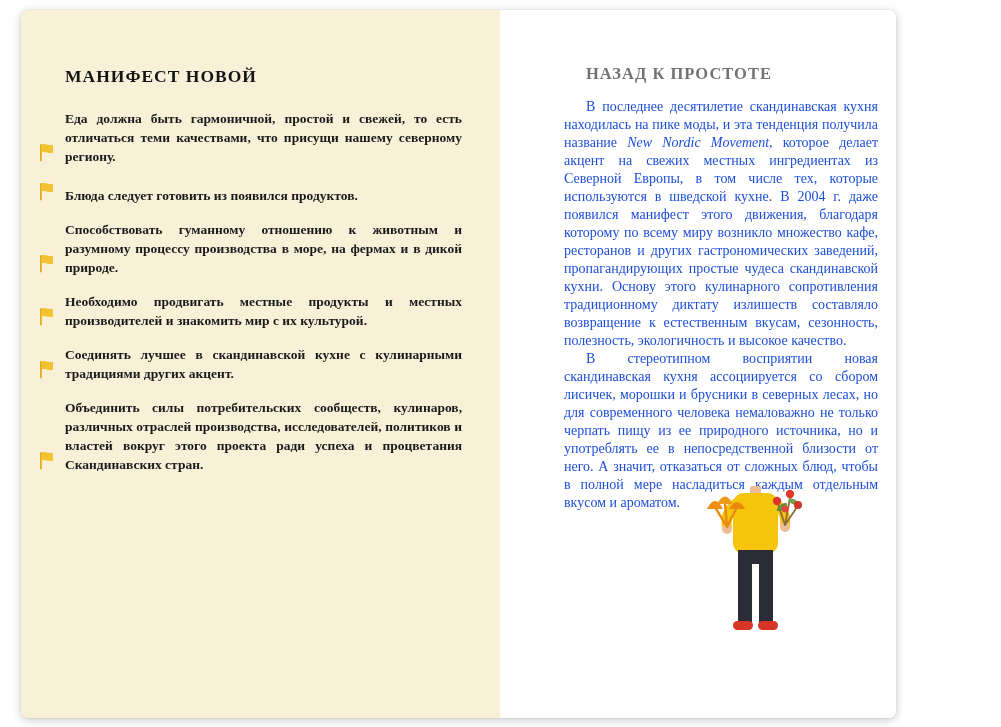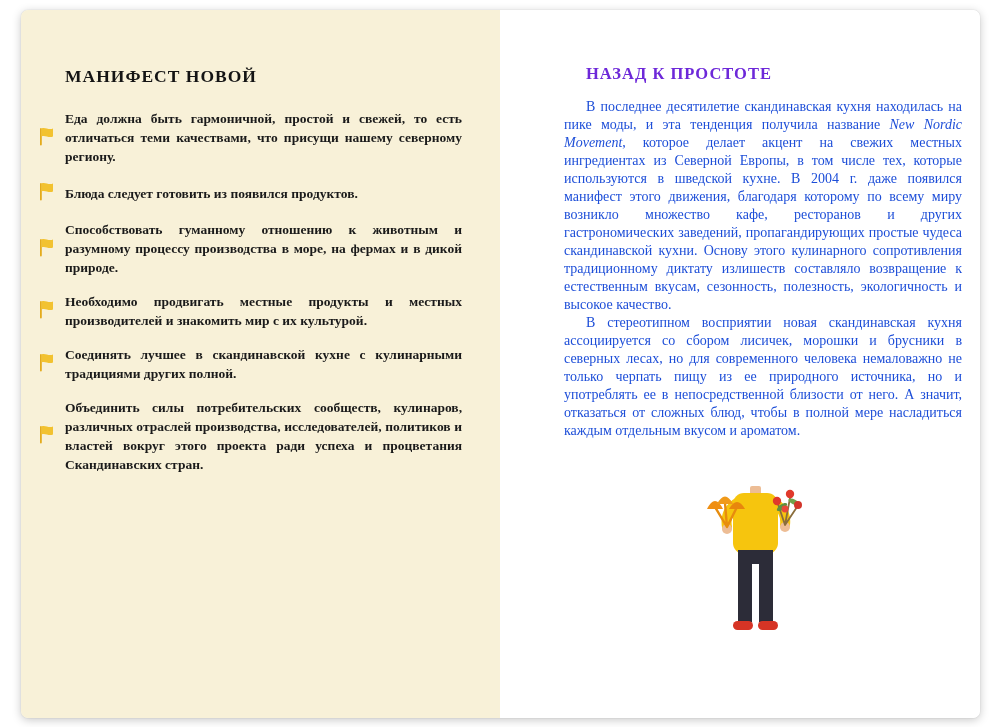--- a/index.html
+++ b/index.html
@@ -1,38 +1,38 @@
 <!DOCTYPE html>
 <html lang="ru"><head>
 <meta charset="utf-8">
 <style>
   * { margin:0; padding:0; box-sizing:border-box; }
   html,body { width:1001px; height:727px; background:#ffffff; overflow:hidden;
               font-family:"Liberation Serif", serif; color:#1c1c1c; }
 
-  .spread { position:absolute; left:21px; top:10px; width:959px; height:708px;
+  .spread { position:absolute; left:21px; top:10px; width:875px; height:708px;
             background:#ffffff; border-radius:7px; display:flex; overflow:hidden;
             box-shadow:0 2px 10px rgba(0,0,0,0.22), 0 0 1px rgba(0,0,0,0.25); }
 
   .page-left { width:479px; height:100%; background:#f8f1d8;
                padding:54px 38px 0 18px; }
   .page-right { flex:1; height:100%; background:#ffffff;
                 padding:54px 18px 0 64px; position:relative; }
 
   .manifesto-title { margin-left:26px; margin-bottom:20px;
                      font-weight:bold; font-size:17.5px; line-height:25px;
                      letter-spacing:1px; color:#141414; }
 
-  .manifesto-item { display:flex; align-items:center; margin-bottom:15px; }
+  .manifesto-item { display:flex; align-items:flex-end; margin-bottom:15px; }
   .flag { flex:0 0 15px; margin-right:11px; margin-top:1px; }
   .item-text { flex:1; font-weight:bold; font-size:13.5px; line-height:19px;
                text-align:justify; color:#1a1a1a; }
 
   .chapter-title { font-weight:bold; font-size:16.5px; letter-spacing:1px;
-                   text-indent:22px; margin-bottom:14px; color:#6d28d9; }
+                   text-indent:22px; margin-bottom:14px; color:#737373; }
 
   .para { font-size:14px; line-height:18px; text-align:justify;
           text-indent:22px; color:#1d4ed8; }
   .para .it { font-style:italic; }
 
   .illustration { position:absolute; left:198px; top:468px; width:115px; height:185px; }
 </style>
 </head>
 <body>
 
@@ -81,21 +81,21 @@
         </span>
         <span class="item-text">Необходимо продвигать местные продукты и местных производителей и знакомить мир с их культурой.</span>
       </div>
       <div class="manifesto-item">
         <span class="flag">
           <svg width="15" height="19" viewBox="0 0 15 19">
               <rect x="1" y="1" width="1.8" height="17.5" rx="0.9" fill="#e4ab1c"></rect>
               <path d="M2.5 1.4 C6 -0.4 9.5 3.2 14 1.4 L14 9.4 C9.5 11.2 6 7.6 2.5 9.4 Z" fill="#f2c230"></path>
             </svg>
         </span>
-        <span class="item-text">Соединять лучшее в скандинавской кухне с кулинарными традициями других полной.</span>
+        <span class="item-text">Соединять лучшее в скандинавской кухне с кулинарными традициями других акцент.</span>
       </div>
       <div class="manifesto-item">
         <span class="flag">
           <svg width="15" height="19" viewBox="0 0 15 19">
               <rect x="1" y="1" width="1.8" height="17.5" rx="0.9" fill="#e4ab1c"></rect>
               <path d="M2.5 1.4 C6 -0.4 9.5 3.2 14 1.4 L14 9.4 C9.5 11.2 6 7.6 2.5 9.4 Z" fill="#f2c230"></path>
             </svg>
         </span>
         <span class="item-text">Объединить силы потребительских сообществ, кулинаров, различных отраслей производства, исследователей, политиков и властей вокруг этого проекта ради успеха и процветания Скандинавских стран.</span>
       </div>

